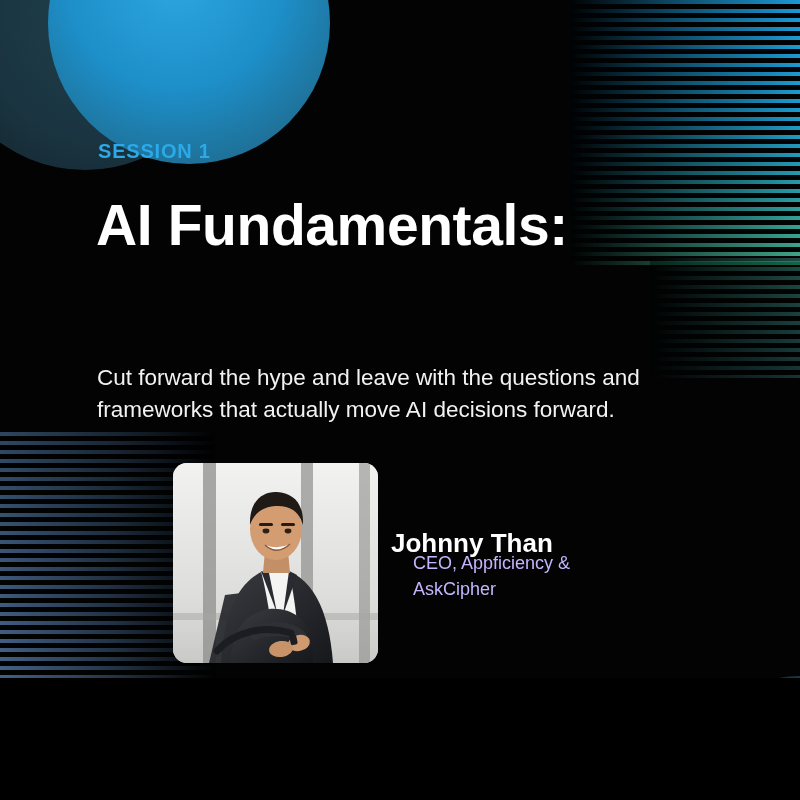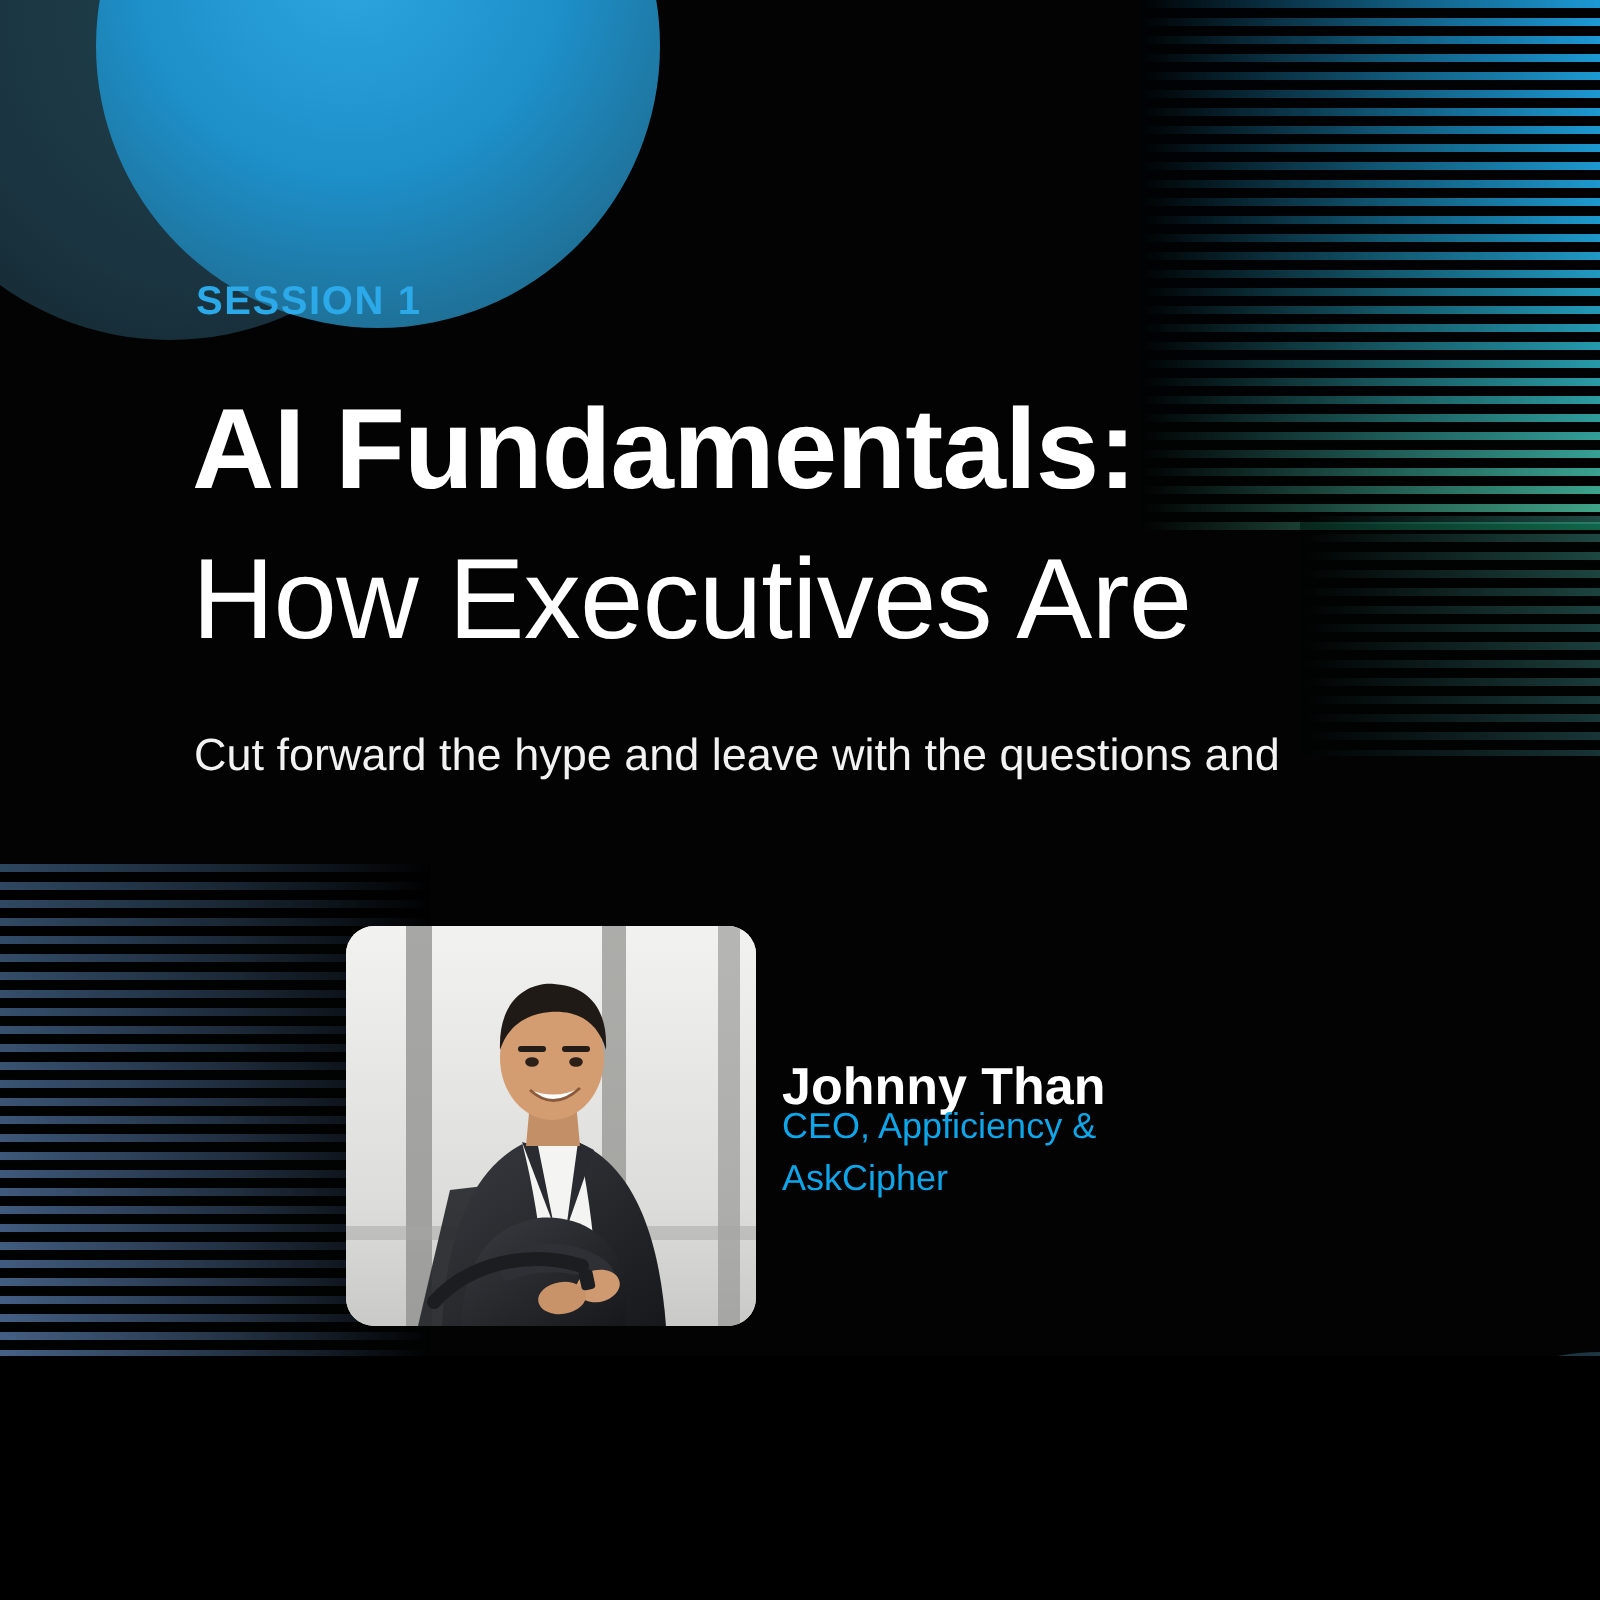--- a/index.html
+++ b/index.html
@@ -129,22 +129,22 @@
   #speaker-photo {
     position:absolute; left:173px; top:463px; width:205px; height:200px;
     border-radius:14px; overflow:hidden;
     background:#d9d9d9;
   }
   #speaker-name {
     position:absolute; left:391px; top:528px;
     color:#fff; font-size:26px; font-weight:bold;
   }
   #speaker-title {
-    position:absolute; left:391px; top:551px; width:230px;
-    color:#0ea5e9; font-size:18px; line-height:1.42;
+    position:absolute; left:413px; top:551px; width:230px;
+    color:#c4b5fd; font-size:18px; line-height:1.42;
   }
   #speaker-title span { display:block; }
 
   
   #logo-row {
     position:absolute; left:0; top:690px; width:800px; height:92px;
   }
 </style>
 </head>
 <body>
@@ -174,25 +174,25 @@
     <div id="scan-bottom-left-tint"></div>
   </div>
 
   <div class="circle" id="circle-br-dark"></div>
   <div class="circle" id="circle-br-bright"></div>
 
   <div id="session-label">SESSION 1</div>
 
   <div id="headline">
     <span class="strong">AI Fundamentals:</span>
-    <span class="light">How Executives Are</span>
   </div>
 
   <div id="subtitle">
     <span>Cut forward the hype and leave with the questions and</span>
+    <span>frameworks that actually move AI decisions forward.</span>
   </div>
 
   <div id="speaker-photo">
     <svg viewBox="0 0 205 200" width="205" height="200">
       <defs>
         <linearGradient id="winG" x1="0" y1="0" x2="0" y2="1">
           <stop offset="0%" stop-color="#f2f2f0"></stop>
           <stop offset="70%" stop-color="#dcdcda"></stop>
           <stop offset="100%" stop-color="#c9c9c7"></stop>
         </linearGradient>

